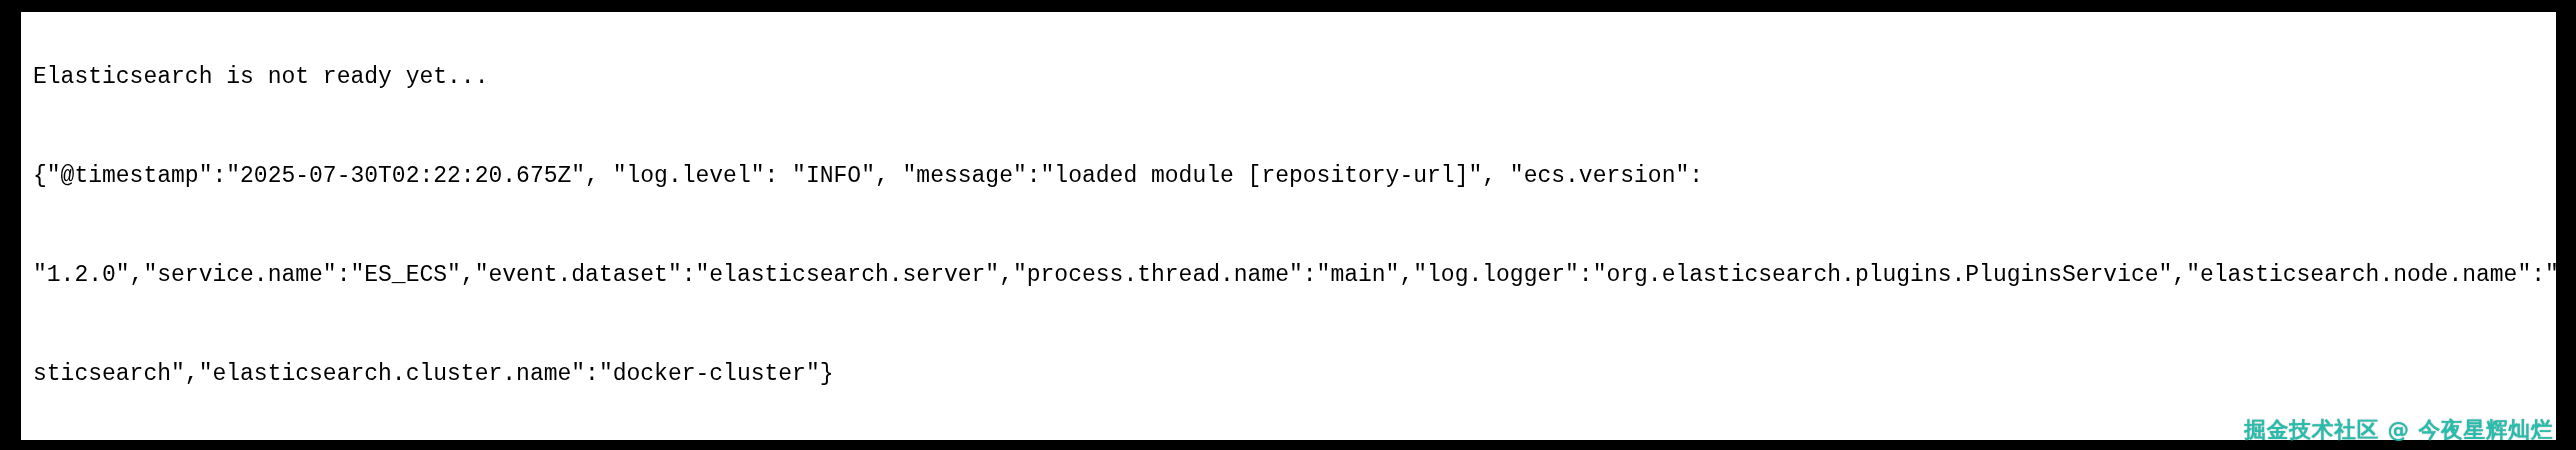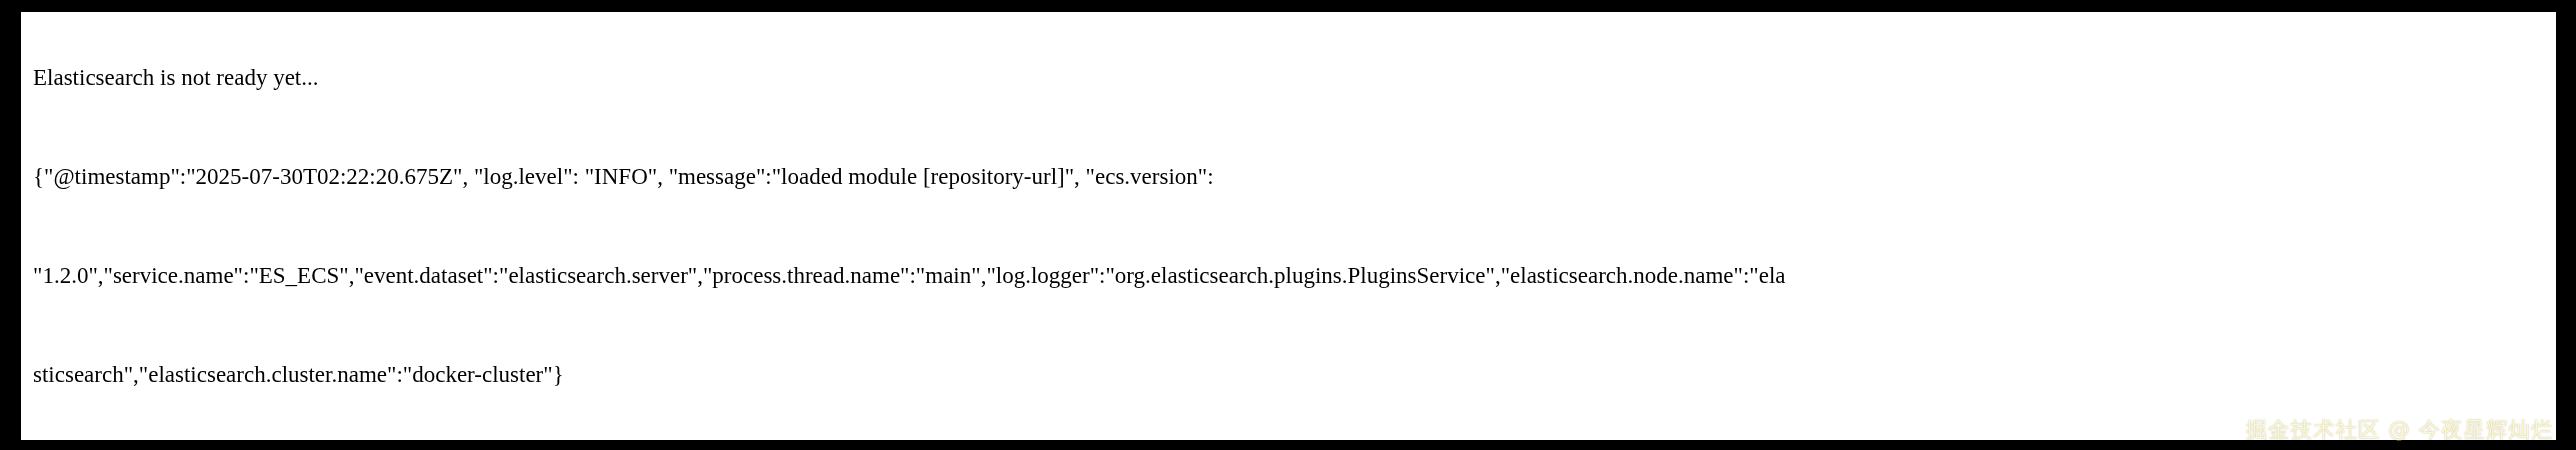--- a/index.html
+++ b/index.html
@@ -38,37 +38,38 @@
     line-height: 33px;
     letter-spacing: 0px;
     white-space: pre;
     font-family: "DejaVu Sans Mono", "Liberation Mono", monospace;
     font-weight: 400;
   }
   .log-line {
     white-space: pre;
     display: block;
     height: 33px;
-    font-family: Liberation Serif, serif;
+    font-family: Liberation Mono, monospace;
   }
   .log-line.clipped {
     height: 33px;
   }
   .watermark {
     position: absolute;
     right: 22.5px;
     bottom: 7px;
     font-family: "DejaVu Sans", "Liberation Sans", sans-serif;
     font-size: 21.6px;
-    color: #fef9c3;
+    color: #14b8a6;
     opacity: 0.92;
     letter-spacing: 0.9px;
     white-space: nowrap;
     text-shadow: 0 0 1.7px rgba(0,0,0,0.35);
     pointer-events: none;
+    font-weight: bold;
   }
   .scroll-edge-left,
   .scroll-edge-right {
     position: absolute;
     top: 0;
     width: 21px;
     height: 451px;
     background: #000000;
   }
   .scroll-edge-left { left: 0; }

